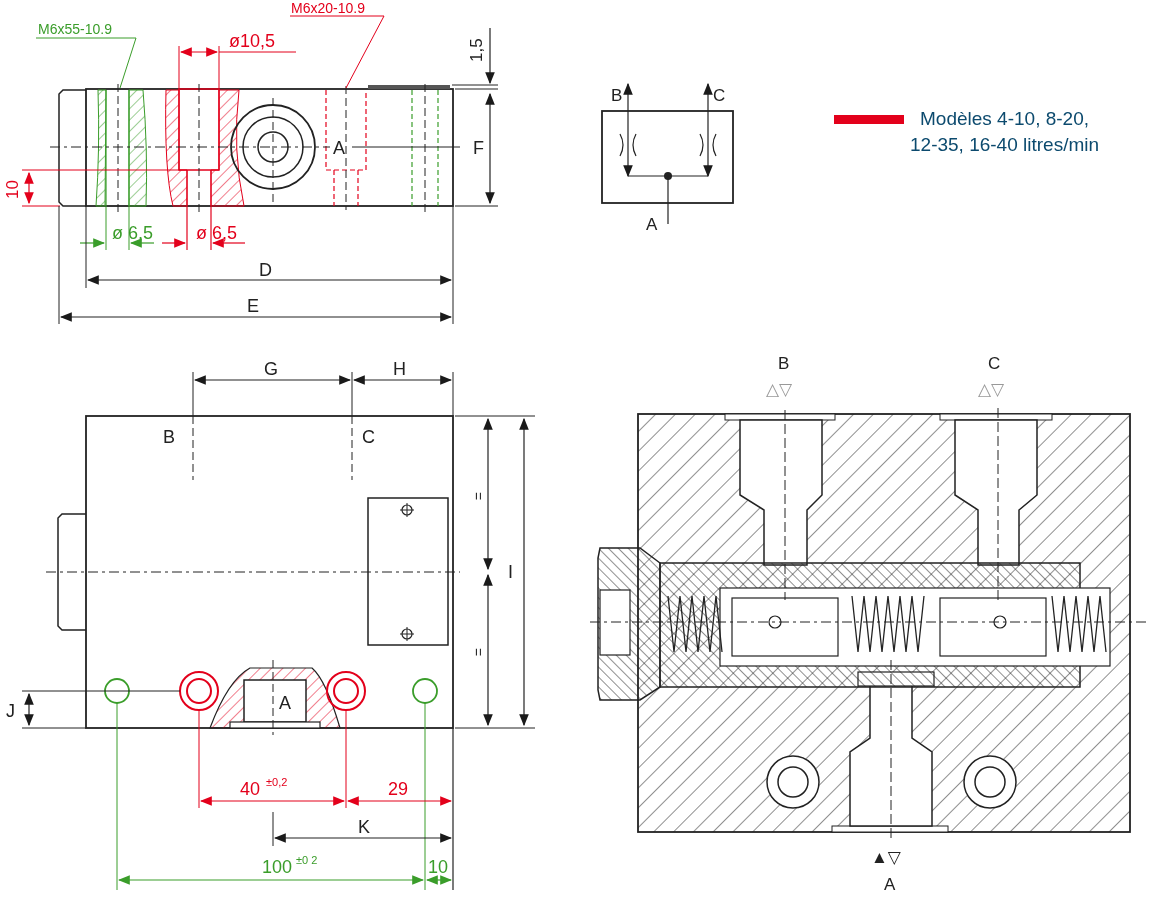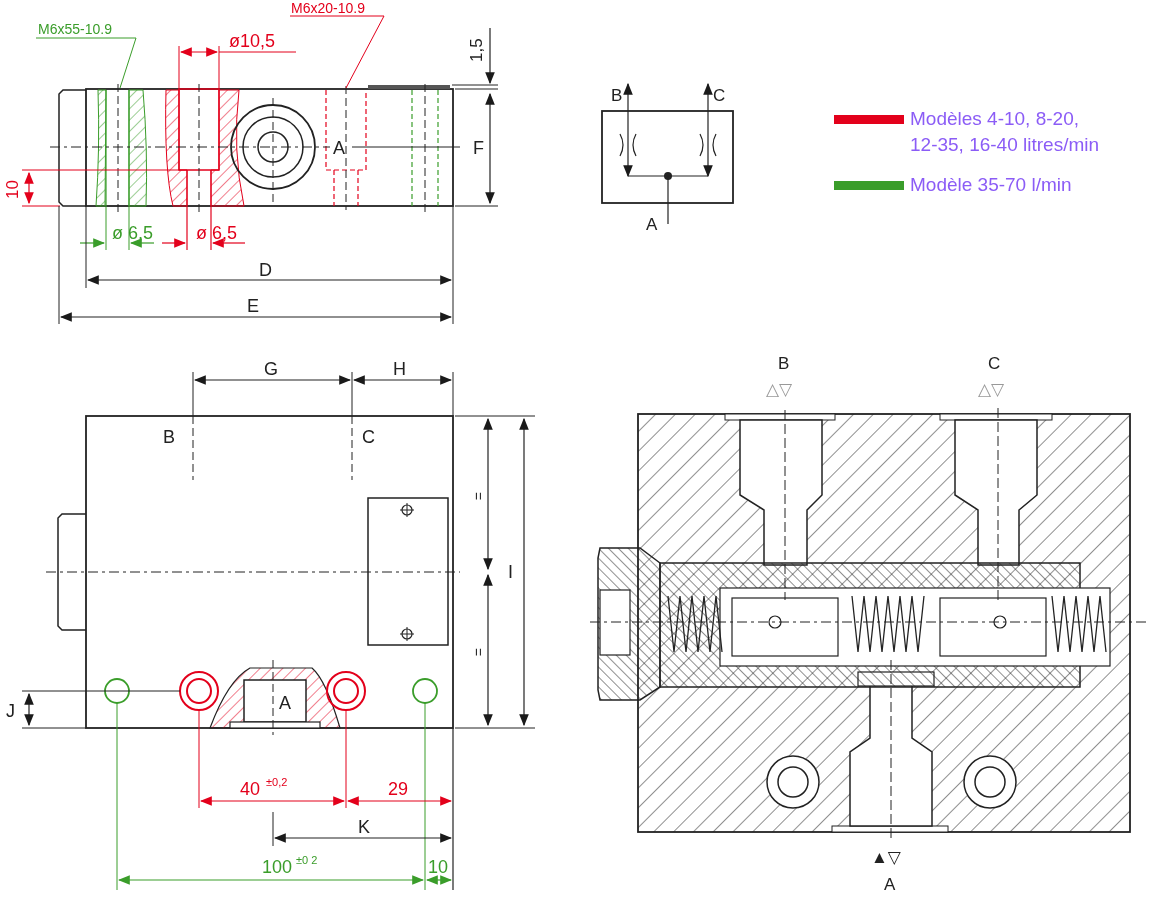--- a/index.html
+++ b/index.html
@@ -1,19 +1,19 @@
 <!DOCTYPE html>
 <html><head>
 <meta charset="utf-8">
 <style>
   html, body { margin: 0; padding: 0; background: #ffffff; }
   body { width: 1154px; height: 898px; position: relative; overflow: hidden; font-family: "Liberation Sans", sans-serif; }
   svg { position: absolute; left: 0; top: 0; }
   .lbl { font-family: "Liberation Sans", sans-serif; }
-  .legend { position: absolute; left: 834px; top: 106px; font-family: "Liberation Sans", sans-serif; font-size: 19px; color: #8b5cf6; line-height: 26px; }
+  .legend { position: absolute; left: 834px; top: 106px; font-family: "Liberation Sans", sans-serif; font-size: 19px; color: #0c4a6e; line-height: 26px; text-align: center; }
   .legend .row { display: flex; align-items: flex-start; margin-bottom: 14px; }
   .legend .swatch { width: 70px; height: 9px; margin-top: 9px; margin-right: 6px; }
 </style>
 </head>
 <body>
 
 <svg width="1154" height="898" viewBox="0 0 1154 898">
   <defs>
     <pattern id="hatch" patternUnits="userSpaceOnUse" width="14" height="14" patternTransform="rotate(45)">
       <line x1="0" y1="0" x2="0" y2="14" stroke="#222" stroke-width="1"></line>
@@ -254,17 +254,13 @@
 </svg>
 
 <div class="legend">
   <div class="row">
     <div class="swatch" style="background:#e3001b"></div>
     <div>
       <div>Modèles 4-10, 8-20,</div>
       <div>12-35, 16-40 litres/min</div>
     </div>
   </div>
-  <div class="row">
-    <div class="swatch" style="background:#3a9d2a"></div>
-    <div>Modèle 35-70 l/min</div>
-  </div>
 </div>
 
 </body></html>

